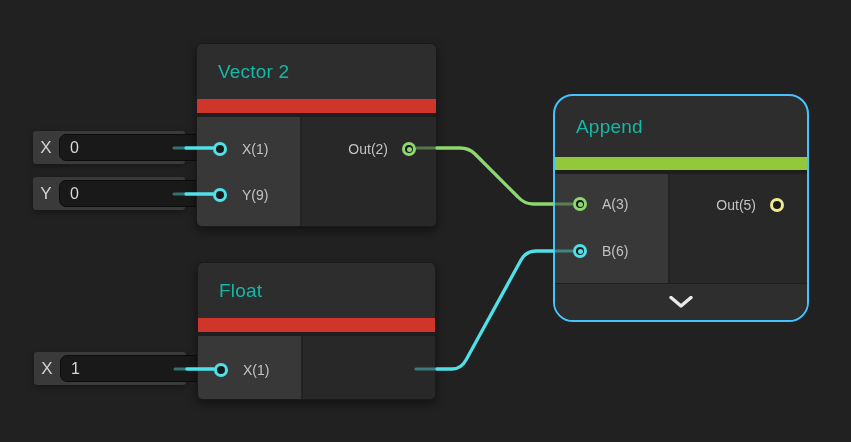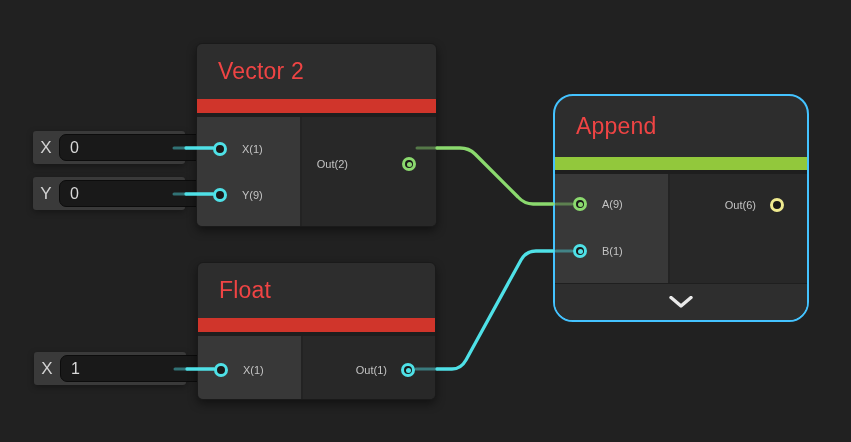--- a/index.html
+++ b/index.html
@@ -16,21 +16,21 @@
     box-shadow:0 4px 10px rgba(0,0,0,.45); overflow:hidden; z-index:2;
   }
   #node-vector2{left:196px; top:43px;  width:241px; height:184px;}
   #node-float  {left:197px; top:262px; width:239px; height:138px;justify-content:flex-end;}
   #node-append {
     left:553px; top:94px; width:256px; height:228px;
     border:2px solid var(--selection,#44C3FF); border-radius:20px; box-shadow:none;
   }
   .header{flex:0 0 55px; display:flex; align-items:center; padding:0 12px 0 21px;}
   #node-append .header{flex:0 0 61px;}
-  .title{font-size:23px; color:#ef4444; letter-spacing:.2px;}
+  .title{font-size:19px; color:#14b8a6; letter-spacing:.2px;}
   .bar{flex:0 0 14px;}
   .bar-red{background:var(--redbar,#D0352B);}
   .bar-green{flex:0 0 13px; background:var(--greenbar,#92C83C);}
   .gap{flex:0 0 4px; background:#1E1E1E;}
   .body{flex:1 1 auto; position:relative; background:#282828;}
   .body-left{position:absolute; left:0; top:0; bottom:0; background:#383838; border-right:2px solid #232323;}
   #node-vector2 .body-left, #node-float .body-left{width:103px;}
   #node-append .body-left{width:113px;}
   .footer{
     flex:0 0 36px; background:#2E2E2E; border-top:1px solid #1F1F1F;
@@ -43,25 +43,25 @@
   .row.out{right:20px;}
   #node-append .row.out{right:23px;}
   .port{
     width:14px; height:14px; border-radius:50%; box-sizing:border-box;
     background:#191919; border:3px solid var(--pc); display:flex; cursor:crosshair;
   }
   .port.connected::after{content:''; margin:auto; width:5px; height:5px; border-radius:50%; background:var(--pc);}
   .c-cyan{--pc:var(--cyan,#4FE1E7);}
   .c-green{--pc:var(--green,#8BD96E);}
   .c-yellow{--pc:var(--yellow,#EFEA8F);}
-  .plabel{font-size:11px; color:#C3C3C3;}
+  .plabel{font-size:14px; color:#C3C3C3;}
   .row.in  .port{margin-right:15px;}
   .row.out .plabel{margin-right:14px;}
   
-  #v2-row-x{top:32px;} #v2-row-y{top:78px;} #v2-row-out{top:47px;gap:40px;}
+  #v2-row-x{top:32px;} #v2-row-y{top:78px;} #v2-row-out{top:32px;}
   #f-row-x{top:34px;}  #f-row-out{top:34px;}
   #ap-row-a{top:30px;} #ap-row-b{top:77px;} #ap-row-out{top:31px;}
   
   .pwidget{
     position:absolute; width:152px; height:33px; background:#3A3A3A; border-radius:3px;
     display:flex; align-items:center; z-index:2; box-shadow:0 2px 6px rgba(0,0,0,.35);
   }
   #w-x2{left:33px; top:131px;}
   #w-y2{left:33px; top:177px;}
   #w-xf{left:34px; top:352px;}
@@ -132,45 +132,41 @@
       <span class="title">Float</span>
     </div>
     <div class="bar bar-red"></div>
     <div class="gap"></div>
     <div class="body">
       <div class="body-left"></div>
       <div class="row in" id="f-row-x">
         <span class="port c-cyan"></span>
         <span class="plabel">X(1)</span>
       </div>
-      <div class="row out" id="f-row-out">
-        <span class="plabel">Out(1)</span>
-        <span class="port c-cyan connected"></span>
-      </div>
     </div>
   </div>
 
   <div class="node" id="node-append">
     <div class="header">
       <span class="title">Append</span>
     </div>
     <div class="bar bar-green"></div>
     <div class="gap"></div>
     <div class="body">
       <div class="body-left"></div>
       <div class="row in" id="ap-row-a">
         <span class="port c-green connected"></span>
-        <span class="plabel">A(9)</span>
+        <span class="plabel">A(3)</span>
       </div>
       <div class="row in" id="ap-row-b">
         <span class="port c-cyan connected"></span>
-        <span class="plabel">B(1)</span>
+        <span class="plabel">B(6)</span>
       </div>
       <div class="row out" id="ap-row-out">
-        <span class="plabel">Out(6)</span>
+        <span class="plabel">Out(5)</span>
         <span class="port c-yellow"></span>
       </div>
     </div>
     <div class="footer">
       <svg class="chev" width="24" height="12" viewBox="0 0 24 12">
         <polyline points="2,1.5 12,10 22,1.5" fill="none" stroke="#E9E9E9" stroke-width="3.4" stroke-linecap="round" stroke-linejoin="round"></polyline>
       </svg>
     </div>
   </div>
 

